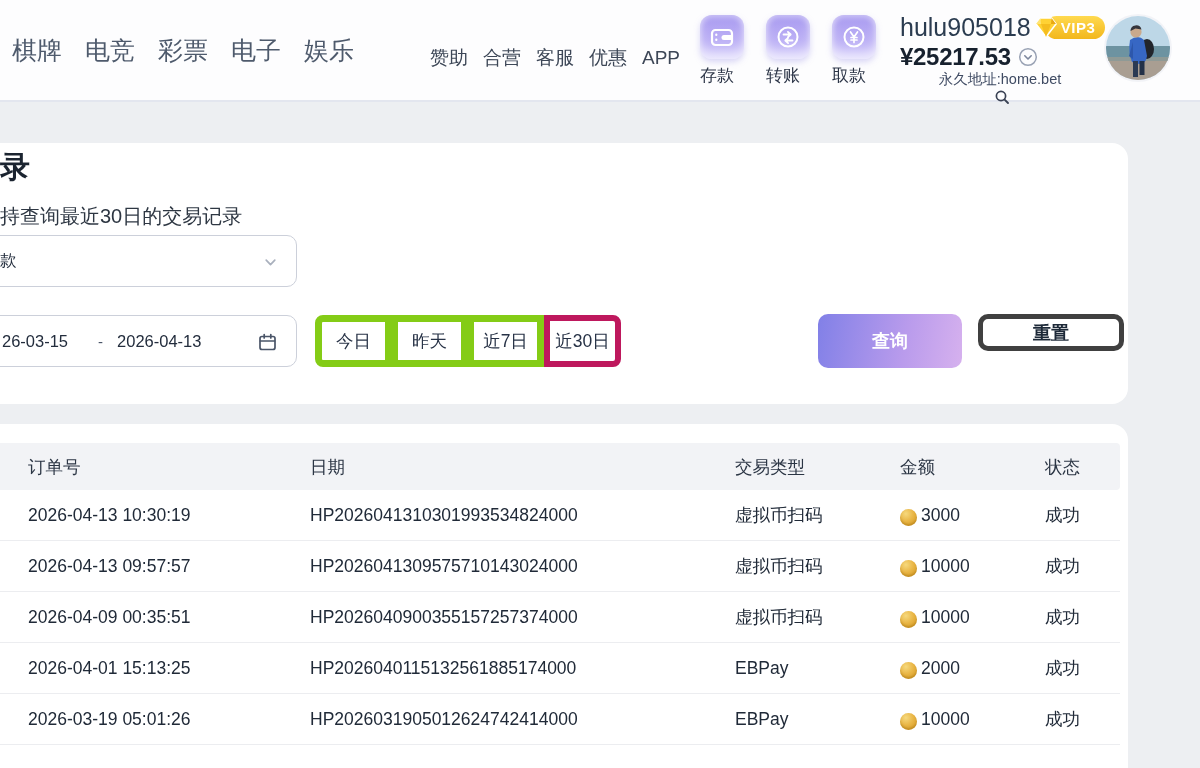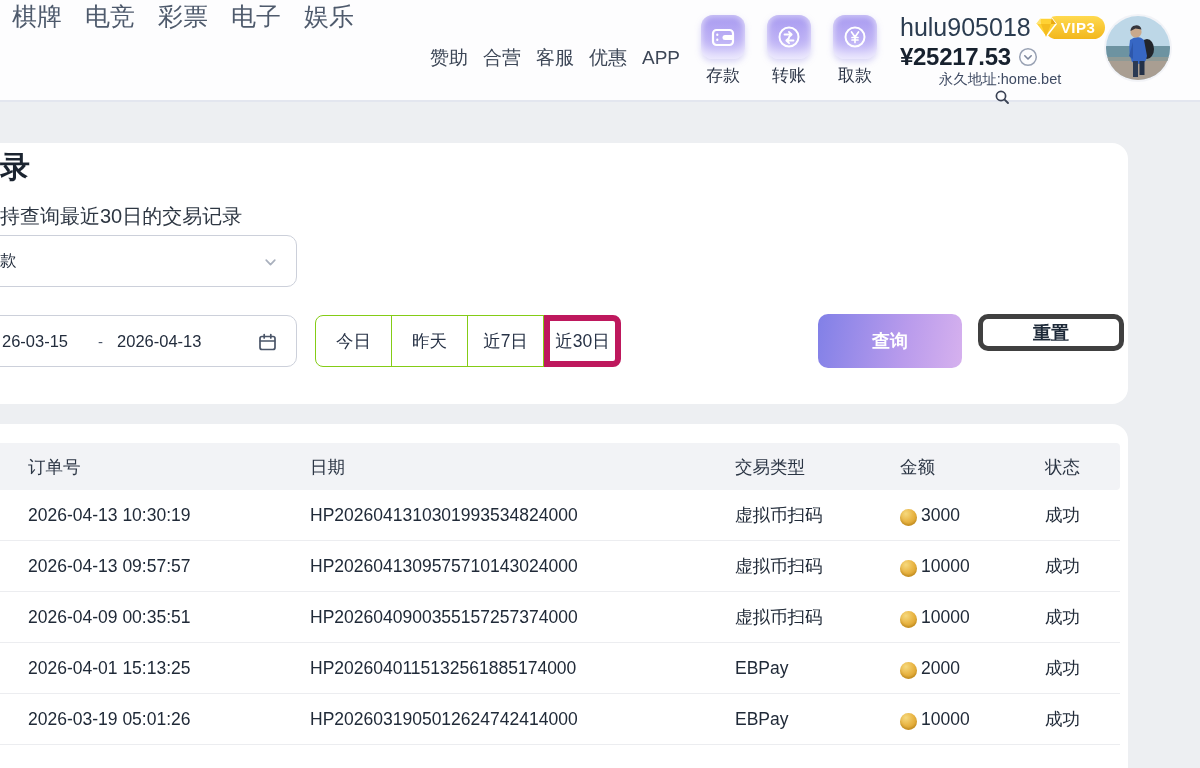--- a/index.html
+++ b/index.html
@@ -1,27 +1,27 @@
 <!DOCTYPE html>
 <html><head>
 <meta charset="utf-8">
 <style>
   * { margin:0; padding:0; box-sizing:border-box; }
   html,body { width:1200px; height:768px; overflow:hidden; font-family:"Liberation Sans",sans-serif; background:#edeff2; }
   .screen { position:relative; width:1200px; height:768px; overflow:hidden; }
 
   
   .topbar { position:absolute; left:0; top:0; width:1200px; height:102px; background:#fdfdfe; border-bottom:2px solid #e3e6ef; z-index:5; }
-  .main-nav { position:absolute; left:12px; top:0; height:100px; display:flex; align-items:flex-start; gap:23px; }
+  .main-nav { position:absolute; left:12px; top:0; height:100px; display:flex; align-items:center; gap:23px; }
   .main-nav .nav-item { font-size:25px; color:#4e5a6c; font-weight:500; cursor:pointer; white-space:nowrap; }
   .sub-nav { position:absolute; left:430px; top:0; height:116px; display:flex; align-items:center; gap:15px; }
   .sub-nav .nav-item { font-size:19px; color:#3d4757; cursor:pointer; white-space:nowrap; }
 
   .wallet-actions { position:absolute; left:700px; top:15px; display:flex; gap:20px; }
-  .wallet-action { display:flex; flex-direction:column; align-items:center; width:46px; cursor:pointer; }
+  .wallet-action { display:flex; flex-direction:column; align-items:flex-start; width:46px; cursor:pointer; }
   .wallet-icon-box { width:44px; height:44px; border-radius:12px;
      background:linear-gradient(180deg,#a89af0 0%,#bcb0f5 55%,#d6cffb 100%);
      box-shadow:inset 0 -6px 10px rgba(255,255,255,.55), inset 0 3px 5px rgba(255,255,255,.35), 0 3px 6px rgba(150,140,230,.35);
      display:flex; align-items:center; justify-content:center; }
   .wallet-action .wa-label { margin-top:5px; font-size:17px; color:#2c3547; }
 
   .user-info { position:absolute; left:900px; top:13px; width:200px; }
   .user-line1 { display:flex; align-items:center; height:28px; }
   .username { font-size:25px; color:#2b3c50; line-height:28px; }
   .vip-badge { position:relative; margin-left:14px; height:23px; padding:0 10px 0 16px; border-radius:12px;
@@ -50,21 +50,21 @@
   .type-select .sel-chevron { position:absolute; right:18px; top:19px; }
 
   .filter-row { position:absolute; left:0; top:171px; width:1152px; height:54px; }
   .date-range { position:absolute; left:4px; top:1px; width:317px; height:52px; border:1px solid #ccd0da; border-radius:10px; background:#fff; display:flex; align-items:center; cursor:pointer; }
   .date-range .d-start { padding-left:21px; font-size:16.5px; color:#232d3d; }
   .date-range .d-sep { margin:0 14px 0 30px; font-size:15px; color:#4a5568; }
   .date-range .d-end { font-size:16.5px; color:#232d3d; }
   .date-range .cal { position:absolute; right:18px; top:16px; }
 
   .quick-group { position:absolute; left:339px; top:1px; display:flex; }
-  .quick-btn { width:77px; height:52px; background:#fff; border:1px solid #84cc16; font-size:17.5px; color:#273246; display:flex; align-items:center; justify-content:center; cursor:pointer; margin-left:-1px; }
+  .quick-btn { width:77px; height:52px; background:#fff; border:7px solid #84cc16; font-size:17.5px; color:#273246; display:flex; align-items:center; justify-content:center; cursor:pointer; margin-left:-1px; }
   .quick-btn:first-child { border-radius:8px 0 0 8px; margin-left:0; }
   .quick-btn:last-child { border-radius:0 8px 8px 0; }
   .quick-btn.active { border:6px solid #be185d; margin-left:0; }
 
   .search-btn { position:absolute; left:842px; top:0; width:144px; height:54px; border:none; border-radius:10px;
      background:linear-gradient(100deg,#8180e7 0%,#b99bec 60%,#d6b1ee 100%);
      color:#ffffff; font-size:18px; font-weight:700; cursor:pointer; font-family:inherit; }
   .reset-btn { position:absolute; left:1002px; top:0; width:146px; height:37px; background:#fff; border:5px solid #404040; border-radius:10px;
      color:#1d2938; font-size:18px; font-weight:700; cursor:pointer; font-family:inherit; }
 

